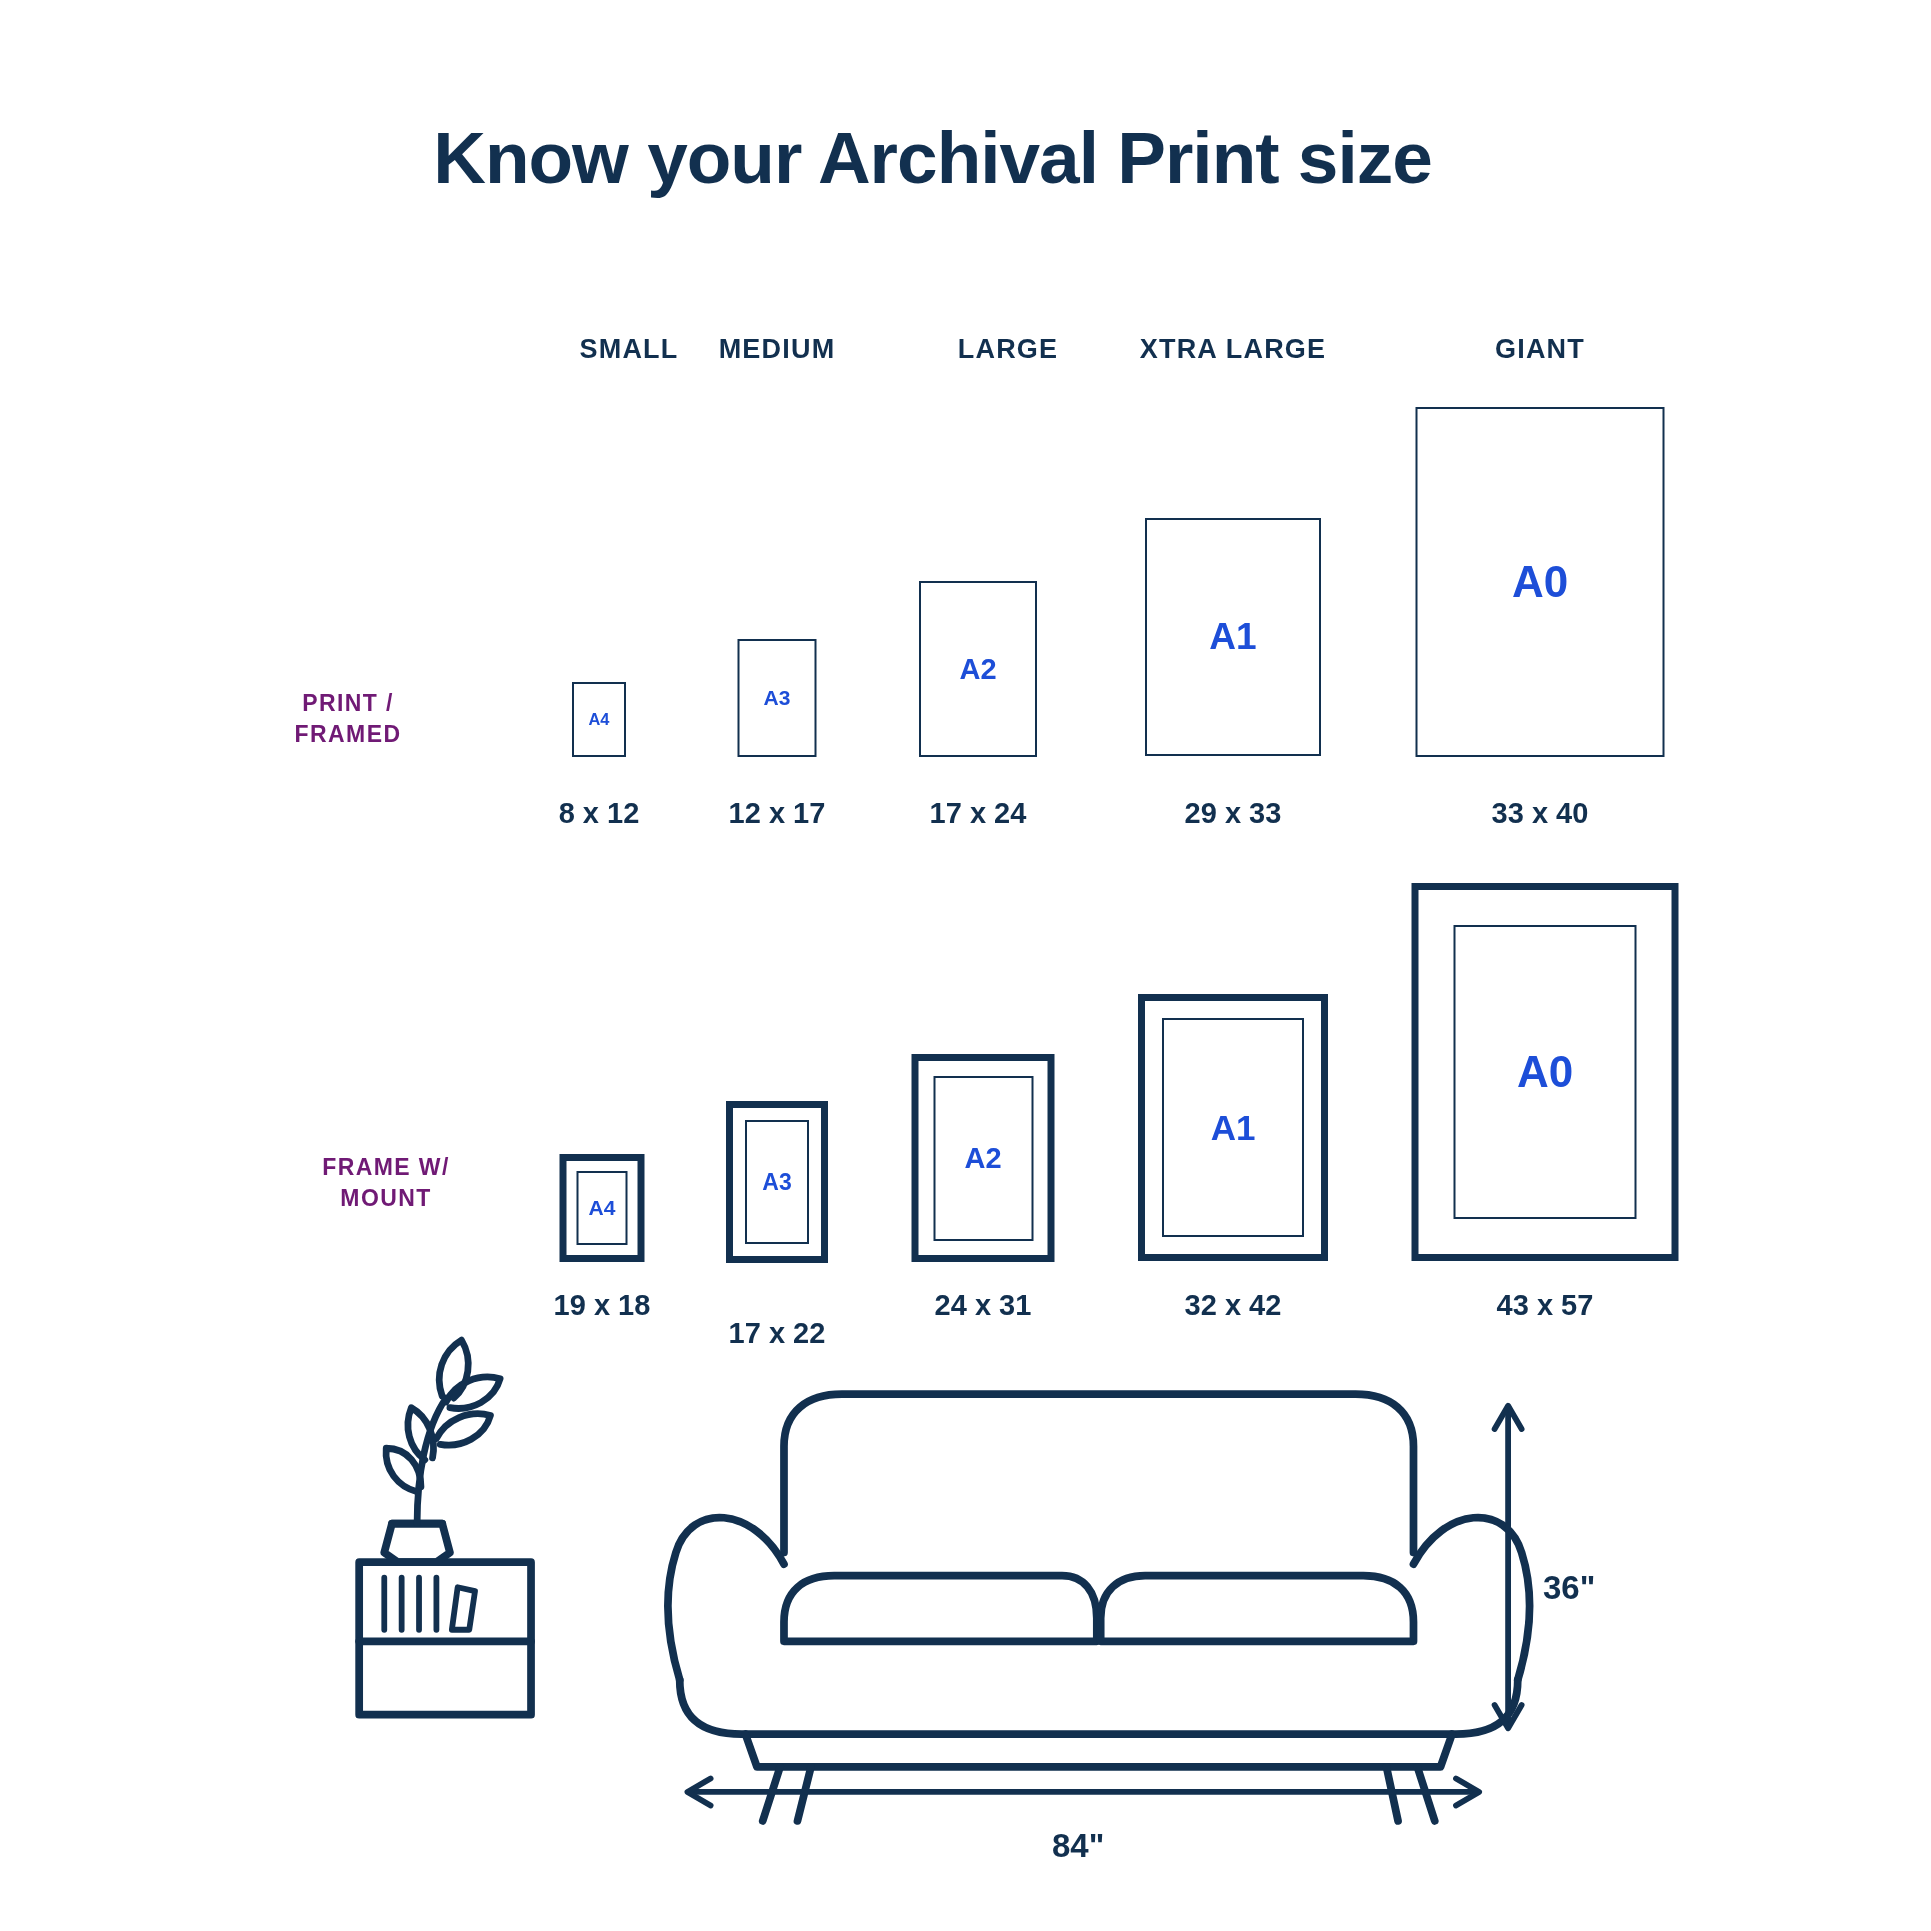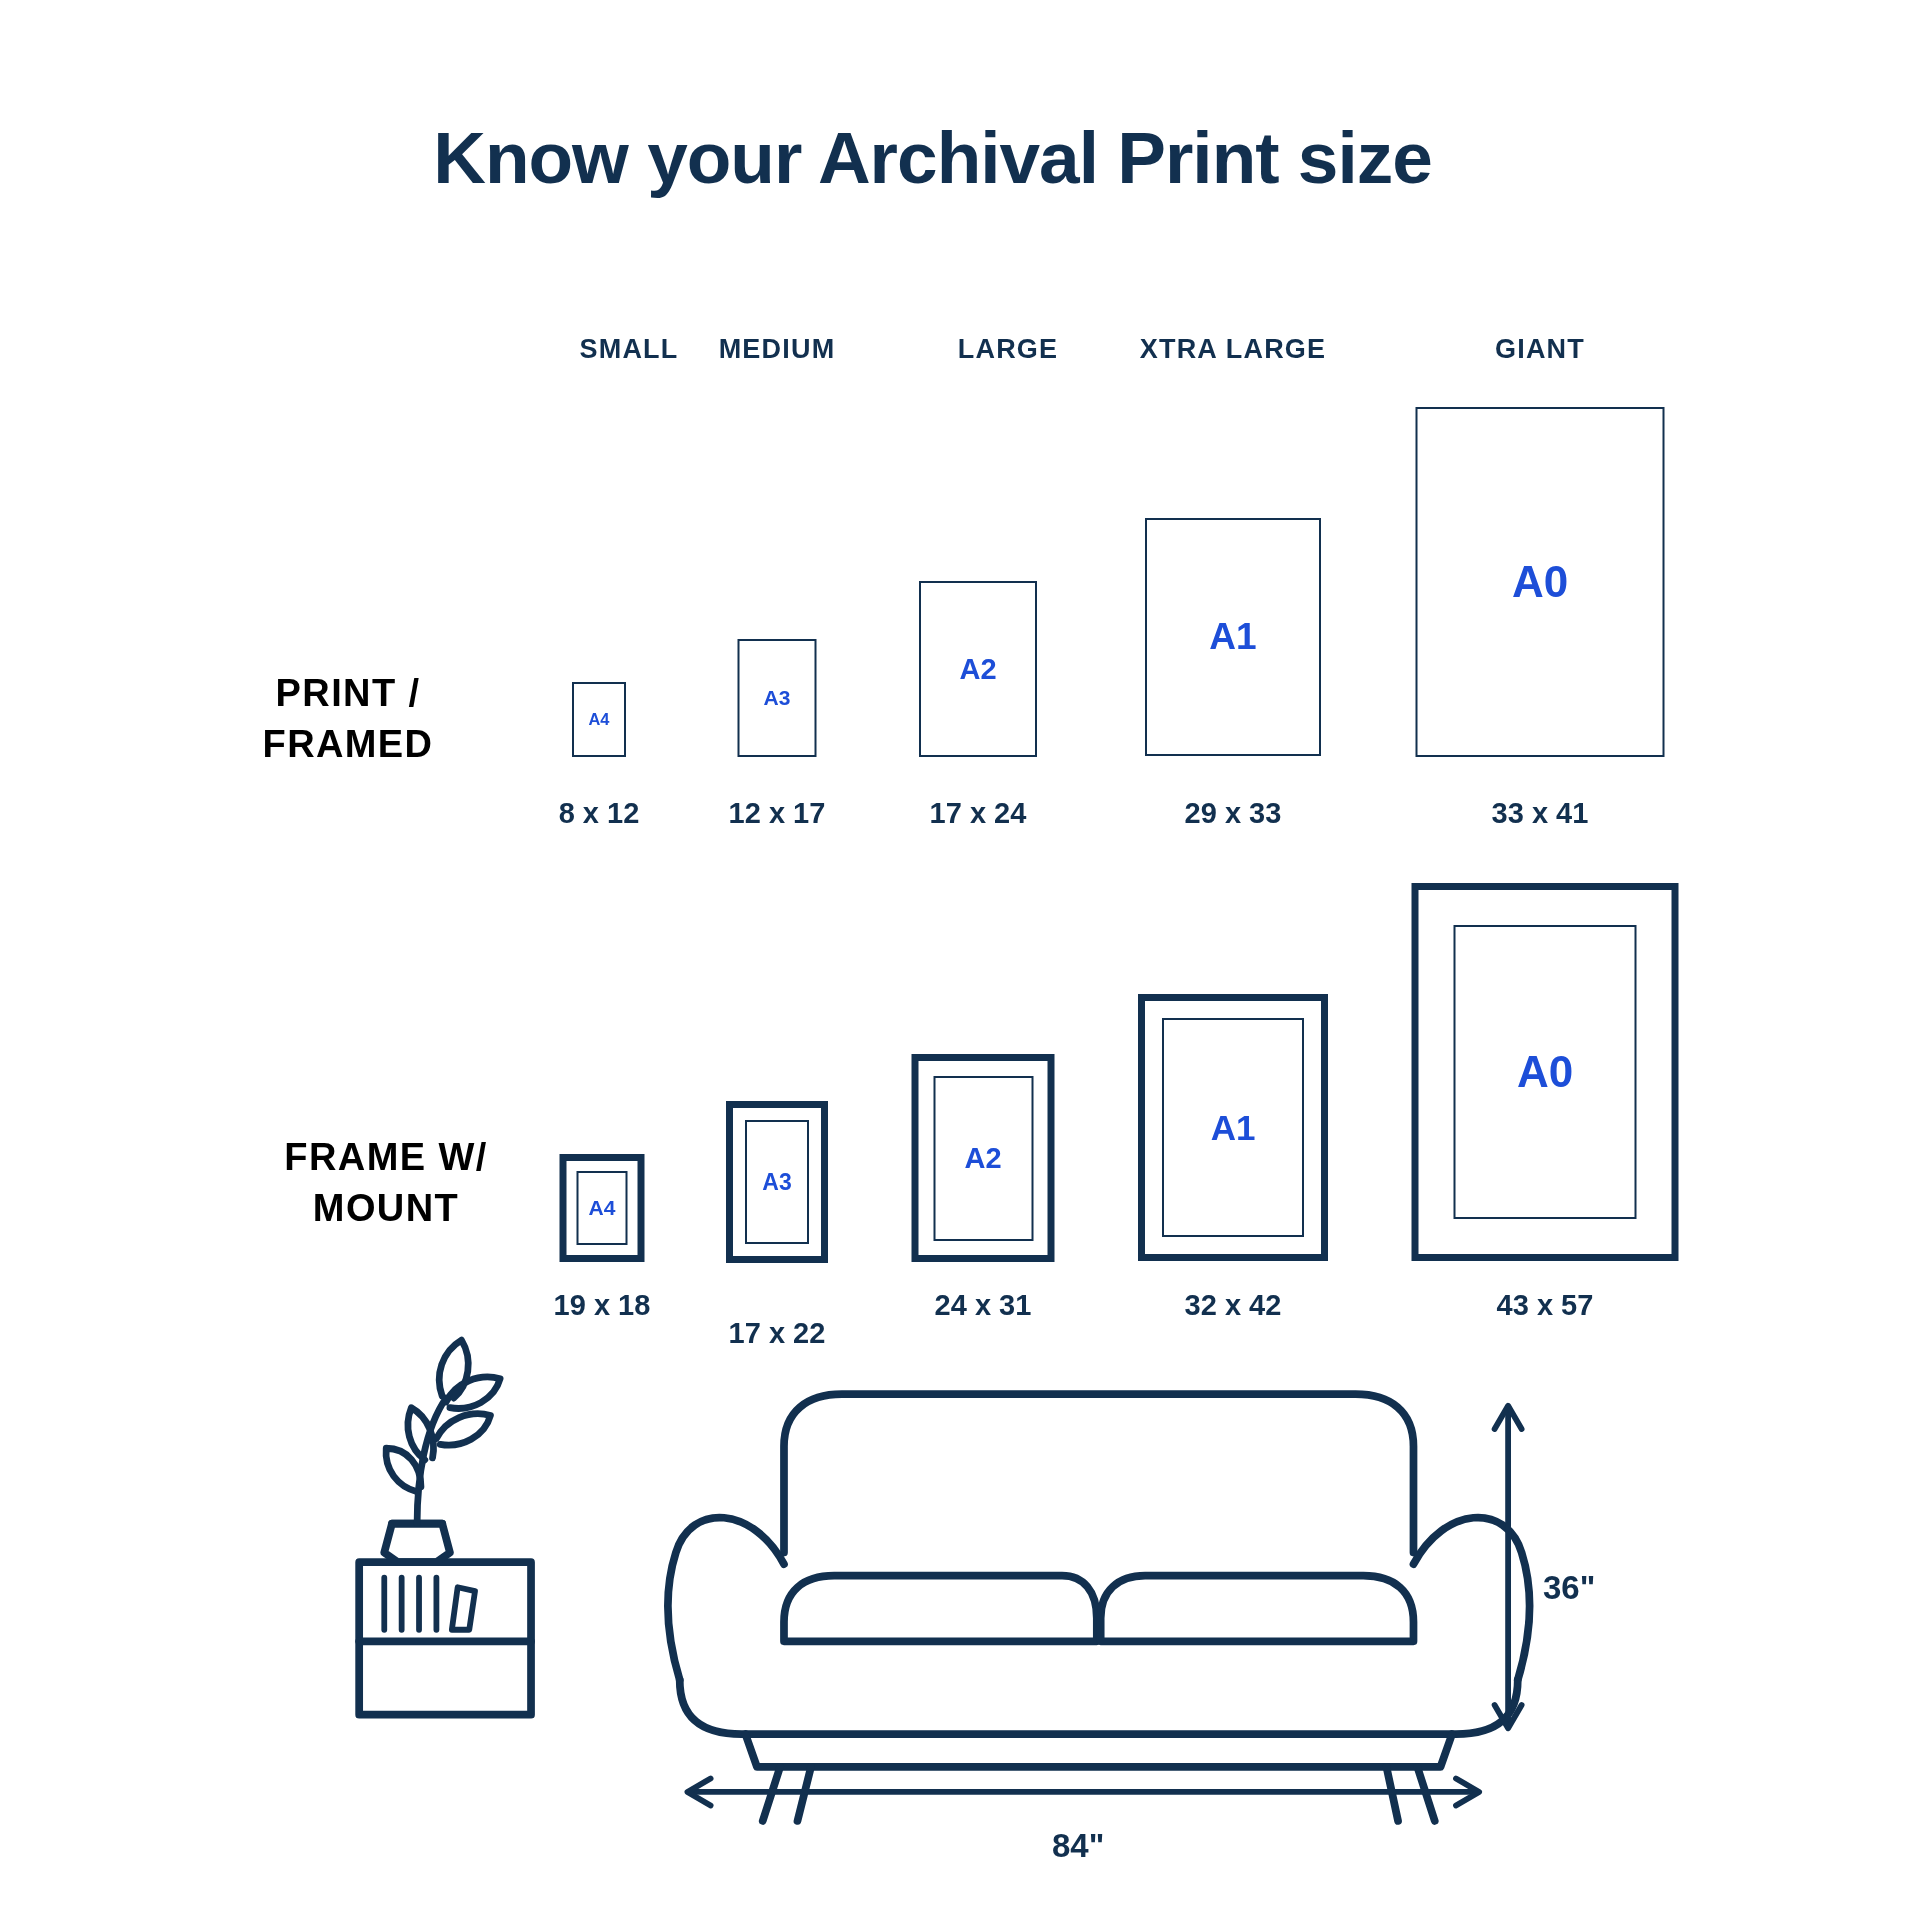--- a/index.html
+++ b/index.html
@@ -44,25 +44,25 @@
     letter-spacing: 1.2px;
     color: #12304f;
     text-align: center;
     white-space: nowrap;
     transform: translateX(-50%);
   }
 
   
   .row-label {
     position: absolute;
-    font-size: 38px;
+    font-size: 23px;
     font-weight: bold;
     letter-spacing: 1.4px;
     line-height: 1.35;
-    color: #000000;
+    color: #701a75;
     text-align: center;
     white-space: pre-line;
     transform: translate(-50%, -50%);
   }
 
   
   .frame {
     position: absolute;
     box-sizing: border-box;
     border: 2.9px solid #12304f;
@@ -148,21 +148,21 @@
   <div class="size-caption" style="left:978px; top:797px;">17 x 24</div>
 
   <div class="frame" style="left:1233px; top:518px; width:176px; height:238px;">
     <span class="frame-label" style="font-size:37px;">A1</span>
   </div>
   <div class="size-caption" style="left:1233px; top:797px;">29 x 33</div>
 
   <div class="frame" style="left:1540px; top:407px; width:249px; height:350px;">
     <span class="frame-label" style="font-size:44px;">A0</span>
   </div>
-  <div class="size-caption" style="left:1540px; top:797px;">33 x 41</div>
+  <div class="size-caption" style="left:1540px; top:797px;">33 x 40</div>
 
   <div class="frame thick" style="left:602px; top:1154px; width:85px; height:108px;">
     <span class="inner-mount" style="left:9.7px; right:9.7px; top:9.7px; bottom:9.7px;"></span>
     <span class="frame-label" style="font-size:21px;">A4</span>
   </div>
   <div class="size-caption" style="left:602px; top:1289px;">19 x 18</div>
 
   <div class="frame thick" style="left:777px; top:1101px; width:102px; height:162px;">
     <span class="inner-mount" style="left:11.6px; right:11.6px; top:11.6px; bottom:11.6px;"></span>
     <span class="frame-label" style="font-size:23px;">A3</span>

